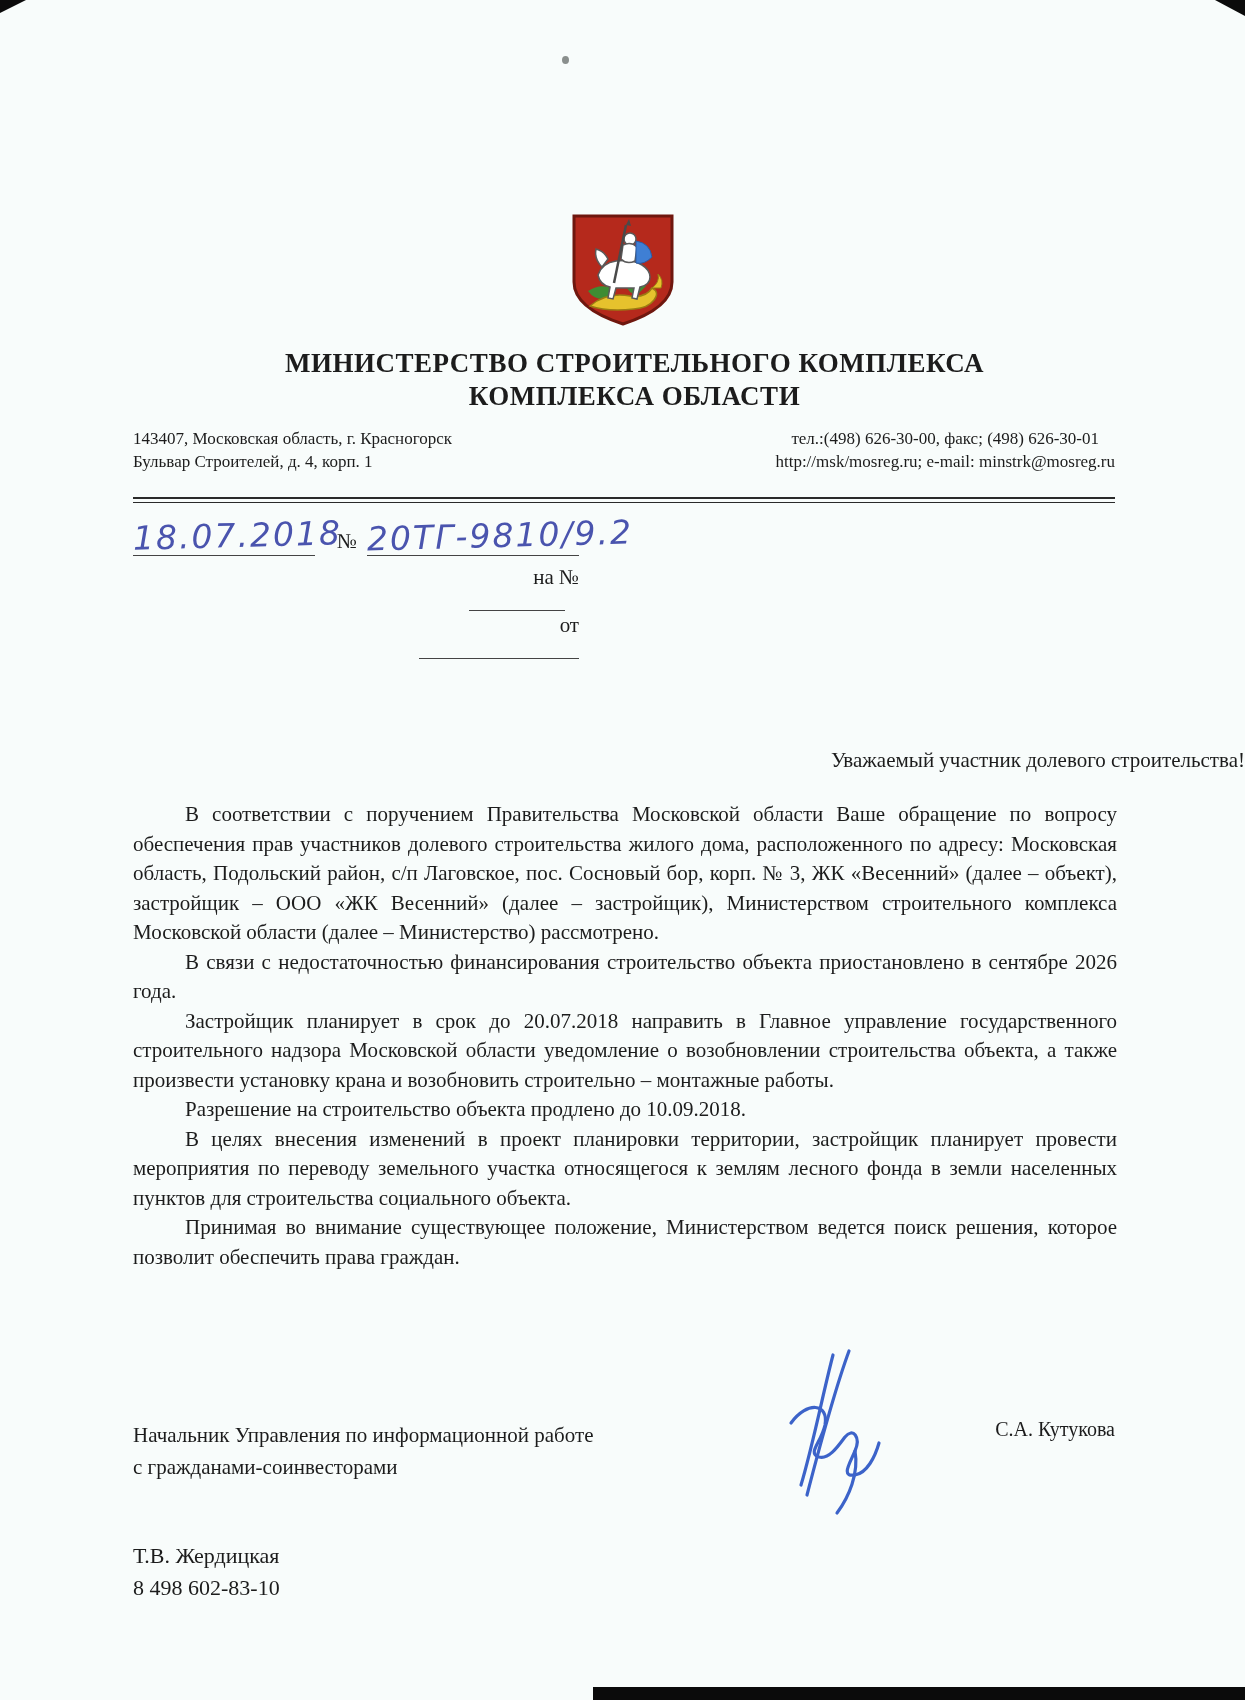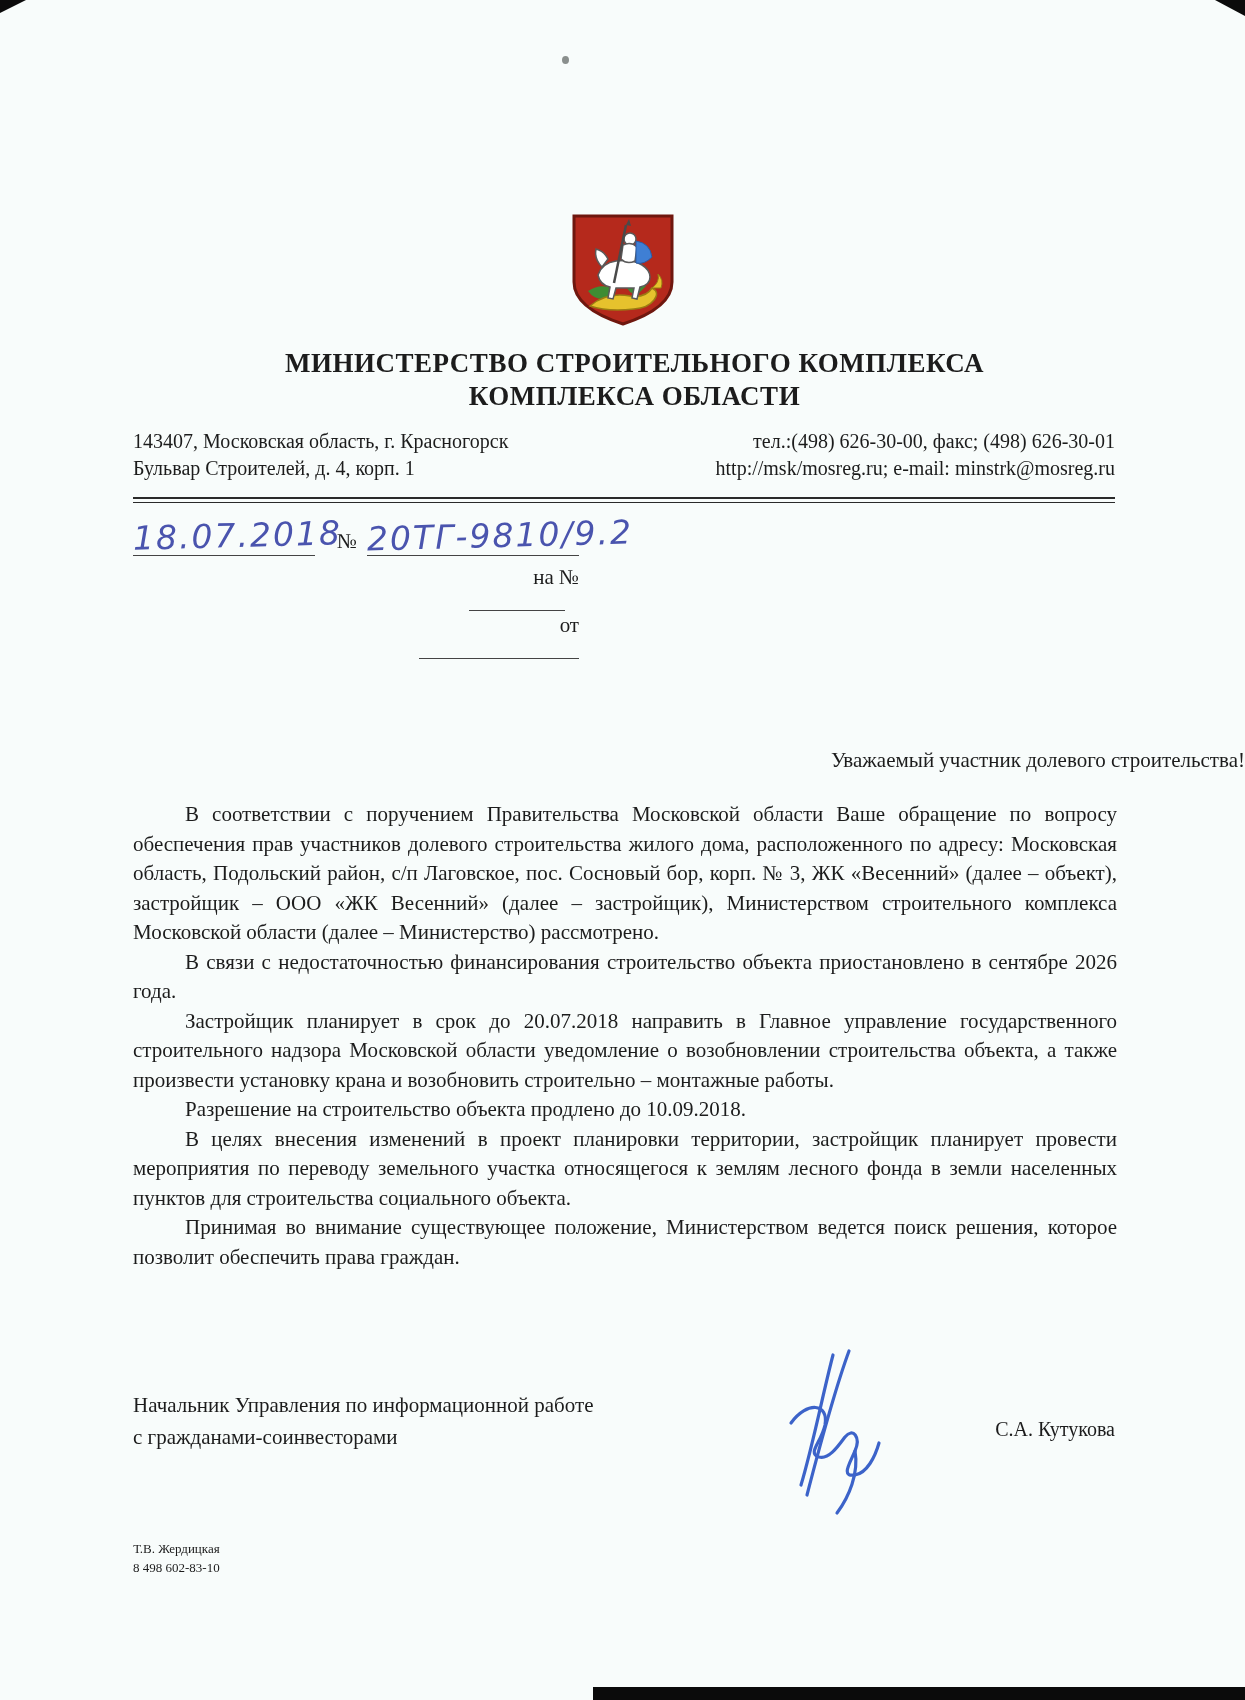--- a/index.html
+++ b/index.html
@@ -19,25 +19,25 @@
   .artifact-speck { top: 56px; left: 562px; width: 7px; height: 8px; background: #8a8f8d; border-radius: 50%; }
   .artifact-bottom { bottom: 0; right: 0; width: 652px; height: 13px; }
 
   .emblem-wrap { position: absolute; top: 213px; left: 0; width: 100%; text-align: center; }
   .masthead { position: absolute; top: 347px; left: 12px; width: 100%; text-align: center; }
   .masthead-title { font-weight: bold; font-size: 27px; line-height: 1.22; letter-spacing: 0.5px; }
 
   .addr-block {
     position: absolute; top: 428px; left: 133px; right: 130px;
     display: flex; justify-content: space-between;
-    font-size: 20px; line-height: 1.35;
+    font-size: 17px; line-height: 1.35;
     border-bottom: none;
     padding-bottom: 8px;
   }
-  .addr-right { text-align: right; }
+  .addr-right { text-align: center; }
   .rule {
     position: absolute; top: 497px; left: 133px; right: 130px;
     border-top: 2.5px solid #2a2a2a; border-bottom: 1px solid #2a2a2a; height: 3px;
   }
 
   .ref-block { position: absolute; top: 516px; left: 133px; font-size: 19px; }
   .hand {
     font-family: "DejaVu Sans", sans-serif;
     font-style: italic;
     color: #4a54ae;
@@ -60,25 +60,25 @@
   .body-text {
     position: absolute; top: 800px; left: 133px; right: 128px;
     font-size: 21px; line-height: 1.405; text-align: justify;
   }
   .body-text p { margin: 0; text-indent: 52px; }
 
   .sig-block {
     position: absolute; top: 1390px; left: 133px; right: 130px;
     display: flex; align-items: flex-start;
   }
-  .sig-position { font-size: 21px; line-height: 1.5; flex: 1; }
+  .sig-position { font-size: 21px; line-height: 1.5; flex: 1; margin-top: 30px; }
   .sig-scribble { position: absolute; left: 630px; top: -45px; }
   .sig-name { font-size: 20px; margin-top: 28px; }
 
-  .footer-block { position: absolute; top: 1540px; left: 133px; font-size: 13px; line-height: 1.45; text-align: right; }
+  .footer-block { position: absolute; top: 1540px; left: 133px; font-size: 22px; line-height: 1.45; }
 </style>
 </head>
 <body>
 
 <div class="page">
 
   <div class="artifact artifact-tl"></div>
   <div class="artifact artifact-tr"></div>
   <div class="artifact-speck artifact"></div>
   <div class="artifact artifact-bottom"></div>

